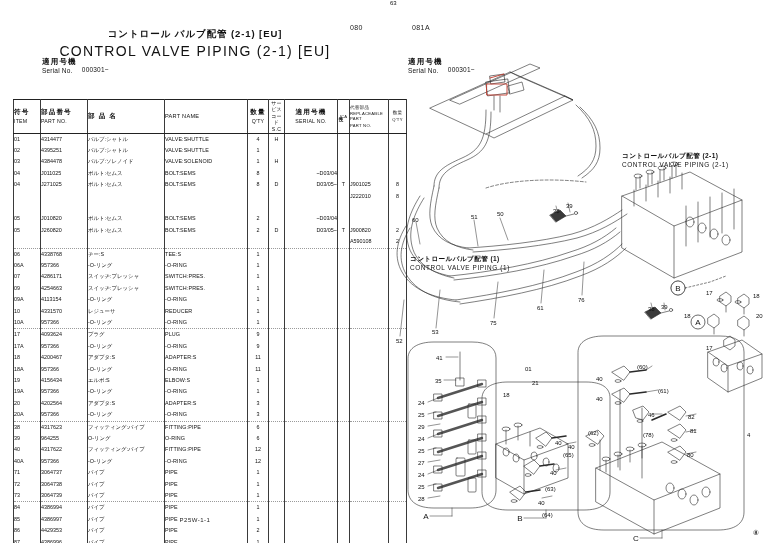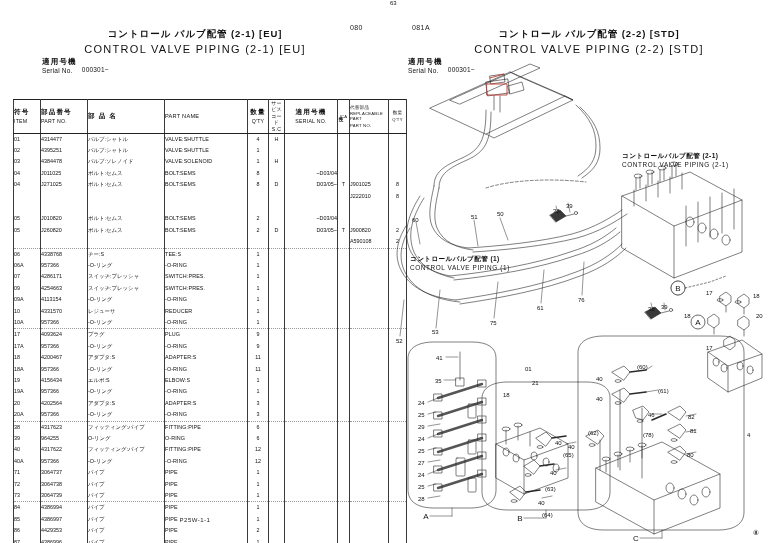--- a/index.html
+++ b/index.html
@@ -41,21 +41,21 @@
     text-align: center;
   }
   .title-jp {
     font-size: 9.5px;
     letter-spacing: .9px;
     font-weight: 700;
     color: #111;
     white-space: nowrap;
   }
   .title-en {
-    font-size: 11px;
+    font-size: 14px;
     letter-spacing: 1.3px;
     margin-top: 2px;
     color: #111;
     white-space: nowrap;
   }
   .serial-block {
     position: absolute;
     display: flex;
     align-items: flex-end;
     gap: 5px;
@@ -704,24 +704,20 @@
       </table>
     </div>
 
     <div class="footer-code">P25W-1-1</div>
   </div>
 
   <div class="half right-half">
 
     <div class="page-num" style="left:22px; top:24px;">081A</div>
 
-    <div class="title-block" style="top:28px; left:20px;">
-      <div class="title-jp">コントロール バルブ配管 (2-2) [STD]</div>
-      <div class="title-en">CONTROL VALVE PIPING (2-2) [STD]</div>
-    </div>
 
     <div class="serial-block" style="left:18px; top:58px;">
       <div class="serial-stack">
         <div class="serial-label-jp">適用号機</div>
         <div class="serial-label-en">Serial No.</div>
       </div>
       <div class="serial-value">000301~</div>
     </div>
 
     <svg class="diagram" viewBox="0 0 378 543">

